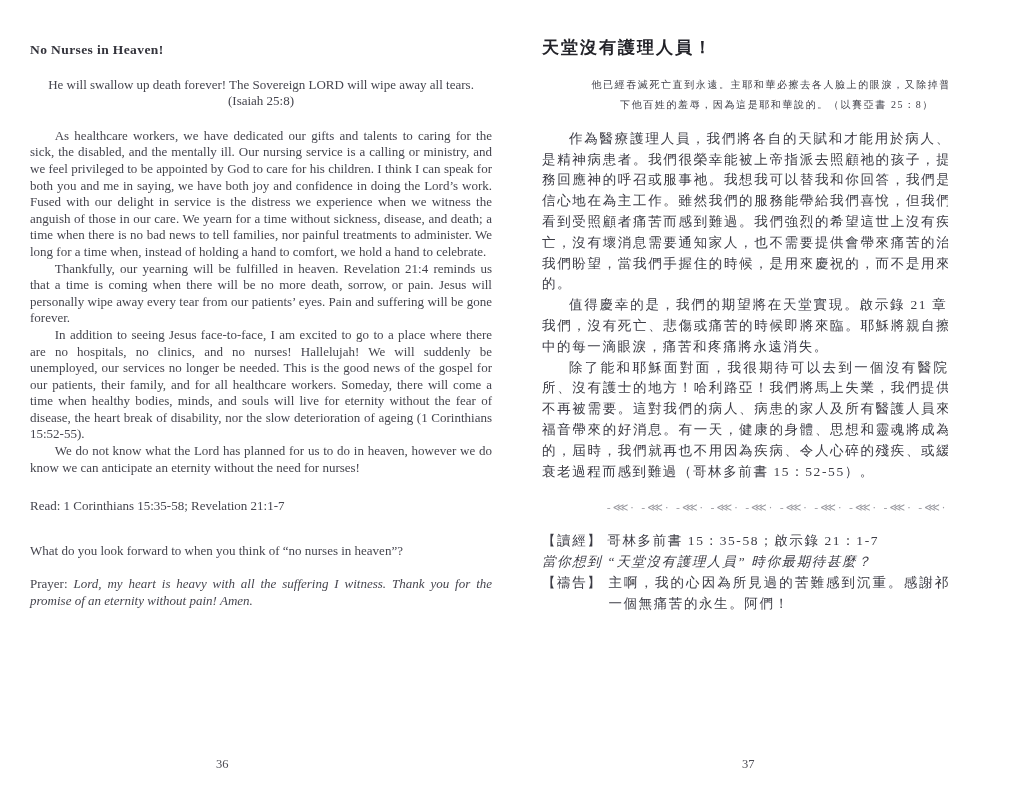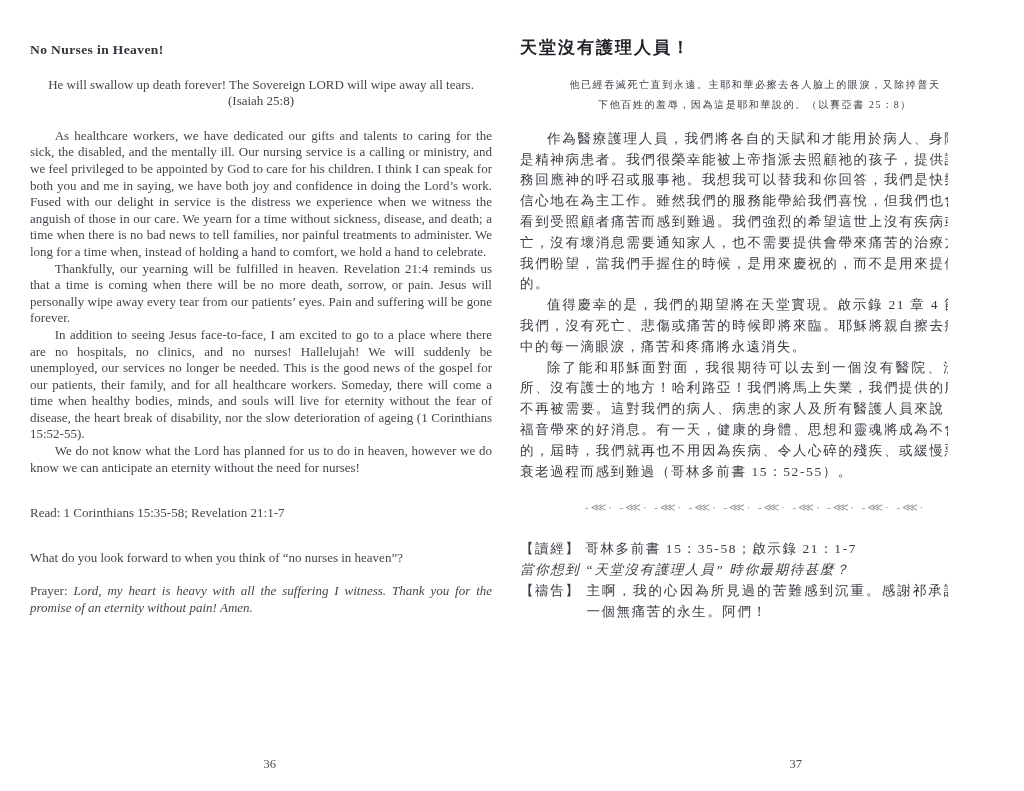--- a/index.html
+++ b/index.html
@@ -32,28 +32,28 @@
   }
   .en-epigraph {
     text-align: center;
     margin-bottom: 18px;
     margin-top: 8px;
   }
   .en-body p {
     text-align: justify;
     text-indent: 1.9em;
   }
-  .en-read { margin-top: 29px; }
+  .en-read { margin-top: 22px; }
   .en-question { margin-top: 28px; }
   .en-prayer { margin-top: 17px; text-align: justify; }
   .en-prayer .prayer-text { font-style: italic; }
   
   .page-right {
     position: absolute;
-    left: 520px;
+    left: 542px;
     top: 38px;
     width: 470px;
     font-family: "Liberation Serif", "DejaVu Serif", serif;
     font-size: 13.5px;
     line-height: 20.8px;
     letter-spacing: 1.6px;
     color: #3b3b44;
   }
   .zh-title {
     font-weight: bold;
@@ -74,38 +74,38 @@
   }
   .zh-divider {
     text-align: center;
     color: #9a9aa0;
     font-size: 11px;
     letter-spacing: 2px;
     margin: 16px 0 10px 0;
     font-family: "DejaVu Sans", sans-serif;
     white-space: nowrap;
   }
-  .zh-read { margin-top: 20px; }
+  .zh-read { margin-top: 12px; }
   .zh-question {
     font-style: italic;
   }
   .zh-prayer {
     display: flex;
   }
   .zh-prayer .zh-prayer-label { flex: 0 0 auto; white-space: nowrap; }
   .zh-prayer .zh-prayer-text { flex: 1 1 auto; text-align: justify; padding-left: 6px; }
   
   .pageno {
     position: absolute;
     top: 757px;
     font-family: "Liberation Serif", serif;
     font-size: 12.5px;
     color: #4a4a52;
     width: 60px;
-    text-align: right;
+    text-align: left;
   }
   .pageno-left { left: 216px; }
   .pageno-right { left: 742px; }
 </style>
 </head>
 <body>
 
 <div class="sheet">
 
   <div class="page-left">

